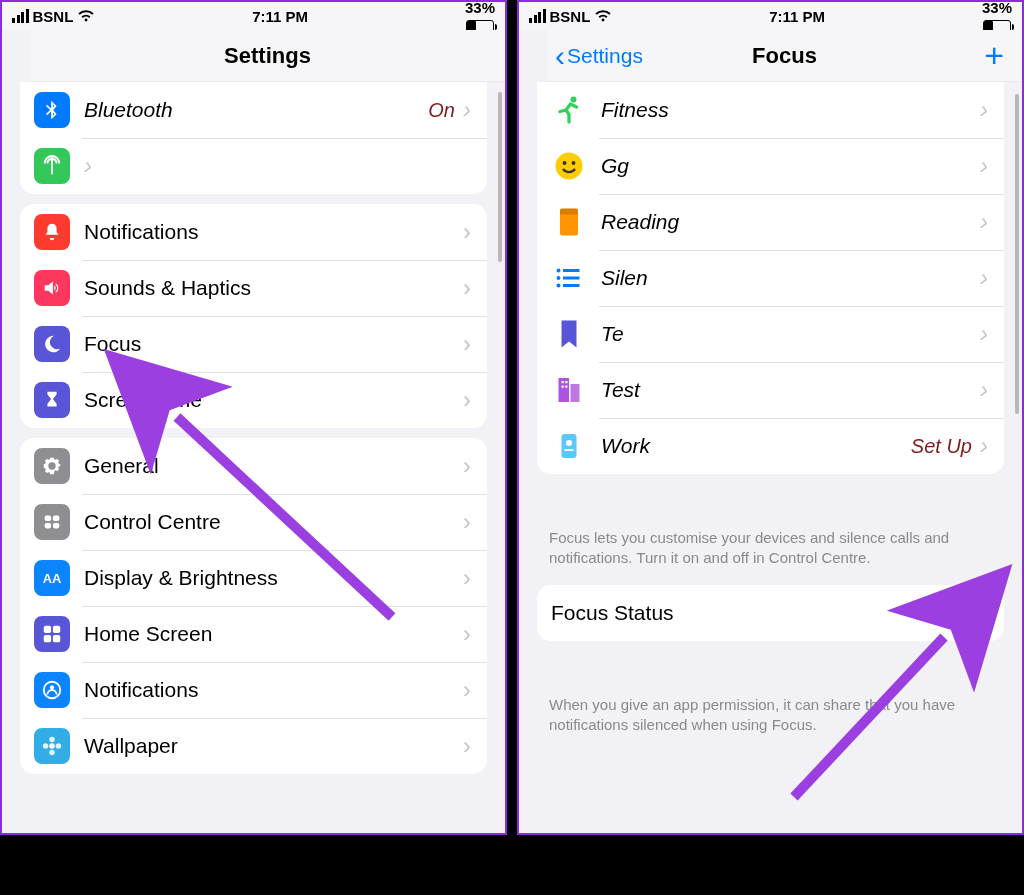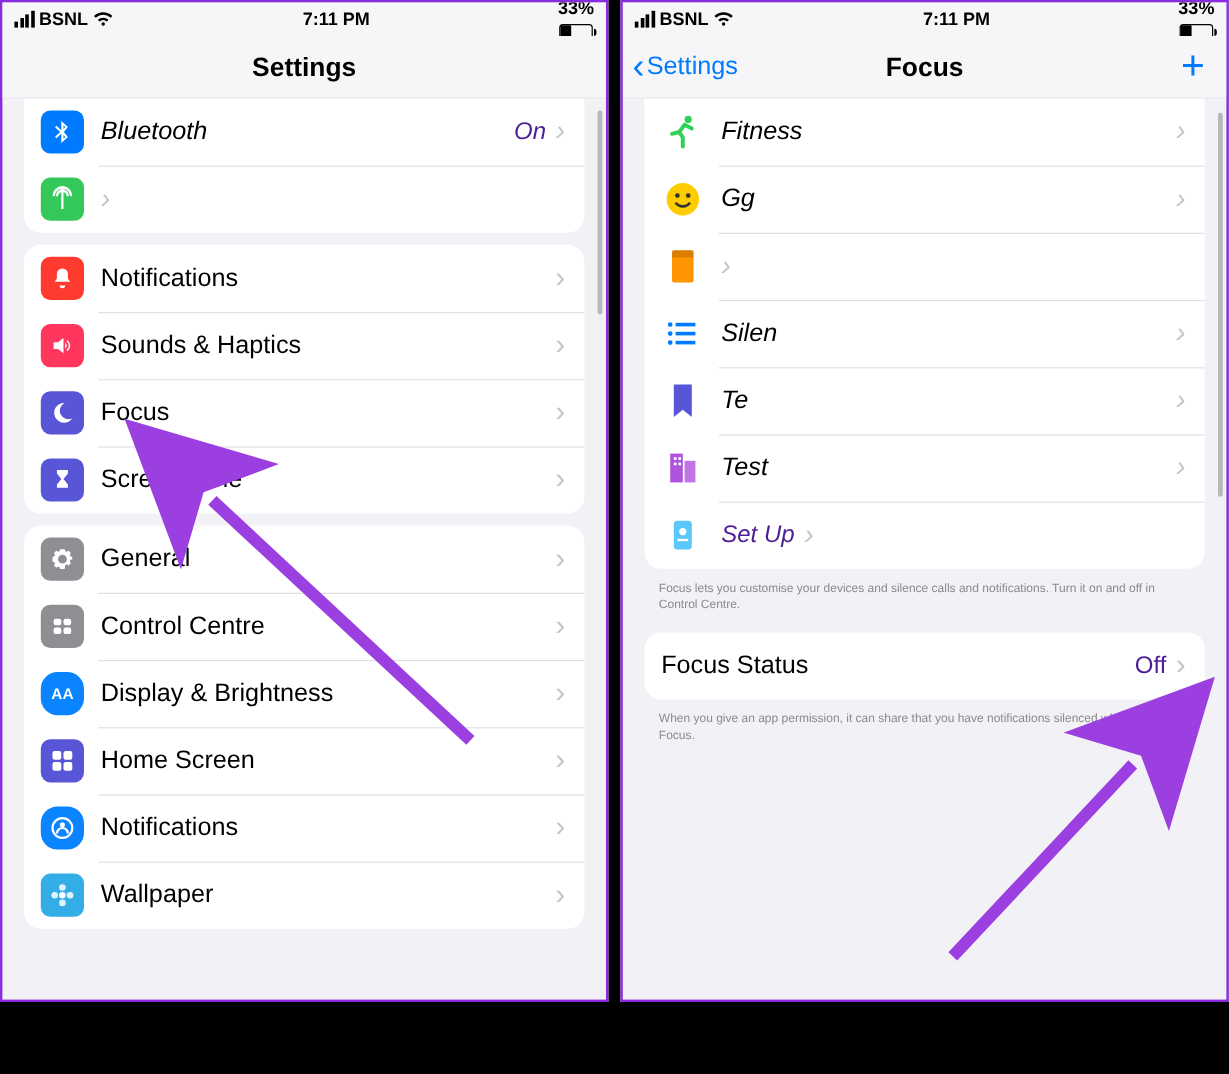--- a/index.html
+++ b/index.html
@@ -44,20 +44,21 @@
     width: 28px; height: 13px; border:1px solid #000; border-radius:3px; position:relative;
   }
   .battery::after { content:""; position:absolute; right:-4px; top:3px; width:2px; height:6px; background:#000; border-radius:0 2px 2px 0;}
   .battery-fill { background:#000; height:100%; width:33%; border-radius:1px;}
   .navbar {
     height: 52px;
     display:flex; align-items:center; justify-content:center;
     background:#f6f6f8;
     position:relative;
     border-bottom:1px solid rgba(0,0,0,0.05);
+    margin-left:28px;
   }
   .nav-title { font-size:22px; font-weight:700; color:#000;}
   .nav-back {
     position:absolute; left:8px; top:0; bottom:0;
     display:flex; align-items:center;
     color:#007aff; font-size:21px;
   }
   .nav-back .chev { font-size:30px; line-height:1; margin-right:2px; font-weight:400;}
   .nav-add {
     position:absolute; right:18px; top:0; bottom:0;
@@ -93,26 +94,27 @@
     margin-right:14px;
     flex-shrink:0;
   }
   .icon-sq svg { width:22px; height:22px; }
   .icon-round {
     width:36px; height:36px;
     display:flex; align-items:center; justify-content:center;
     margin-right:14px; flex-shrink:0;
   }
   .row-label { font-size:21px; color:#000; flex:1;}
-  .row-value { font-size:20px; color:#4c1d95; margin-right:8px;}
+  .row-value { font-size:20px; color:#7f1d1d; margin-right:8px;}
   .chevron { color:#c5c5c8; font-size:24px; font-weight:400;}
   .group-footer {
-    font-size:10px; color:#8a8a8e;
+    font-size:15px; color:#8a8a8e;
     padding: 10px 30px 6px 30px;
     line-height:1.35;
+    margin-top:44px;
   }
   .toggle {
     width:56px; height:34px; border-radius:17px;
     background:#e9e9eb; position:relative;
   }
   .toggle .knob {
     position:absolute; width:30px; height:30px; border-radius:50%;
     background:#fff; top:2px; left:2px;
     box-shadow:0 1px 3px rgba(0,0,0,0.2);
   }
@@ -121,21 +123,21 @@
     background:#b8b8bb; border-radius:2px;
   }
   .arrow {
     position:absolute; pointer-events:none;
   }
   .arrow svg { overflow:visible; }
   
   .bg-blue{background:#007aff;} .bg-green{background:#34c759;}
   .bg-red{background:#ff3b30;} .bg-pink{background:#ff375f;}
   .bg-indigo{background:#5856d6;} .bg-grey{background:#8e8e93;}
-  .bg-bluea{background:#0a84ff;border-radius:14px;}
+  .bg-bluea{background:#0a84ff;}
   .bg-teal{background:#32ade6;}
 </style>
 </head>
 <body>
 
 <div class="phone">
   <div class="statusbar">
     <div class="sb-left">
       <div class="signal-bars">
           <span></span>
@@ -357,20 +359,21 @@
           <span class="row-label">Gg</span>
           <span class="chevron">›</span>
         </div>
         <div class="row">
           <div class="icon-round">
             <svg viewBox="0 0 24 24">
               <rect x="6" y="3" width="12" height="18" rx="1.5" fill="#ff9500"></rect>
               <rect x="6" y="3" width="12" height="4" fill="rgba(0,0,0,0.15)"></rect>
             </svg>
           </div>
+          <span class="row-label">Reading</span>
           <span class="chevron">›</span>
         </div>
         <div class="row">
           <div class="icon-round">
             <svg viewBox="0 0 24 24">
               <circle cx="5" cy="7" r="1.3" fill="#007aff"></circle>
               <rect x="8" y="6" width="11" height="2" fill="#007aff"></rect>
               <circle cx="5" cy="12" r="1.3" fill="#007aff"></circle>
               <rect x="8" y="11" width="11" height="2" fill="#007aff"></rect>
               <circle cx="5" cy="17" r="1.3" fill="#007aff"></circle>
@@ -404,20 +407,21 @@
           <span class="chevron">›</span>
         </div>
         <div class="row">
           <div class="icon-round">
             <svg viewBox="0 0 24 24">
               <rect x="7" y="4" width="10" height="16" rx="2" fill="#5ac8fa"></rect>
               <circle cx="12" cy="10" r="2" fill="#fff"></circle>
               <rect x="9" y="14" width="6" height="1.3" fill="#fff"></rect>
             </svg>
           </div>
+          <span class="row-label">Work</span>
           <span class="row-value">Set Up</span>
           <span class="chevron">›</span>
         </div>
       </div>
     <div class="group-footer">Focus lets you customise your devices and silence calls and notifications. Turn it on and off in Control Centre.</div>
 
 
     <div class="group">
       <div class="row noicon">
         <span class="row-label">Focus Status</span>

